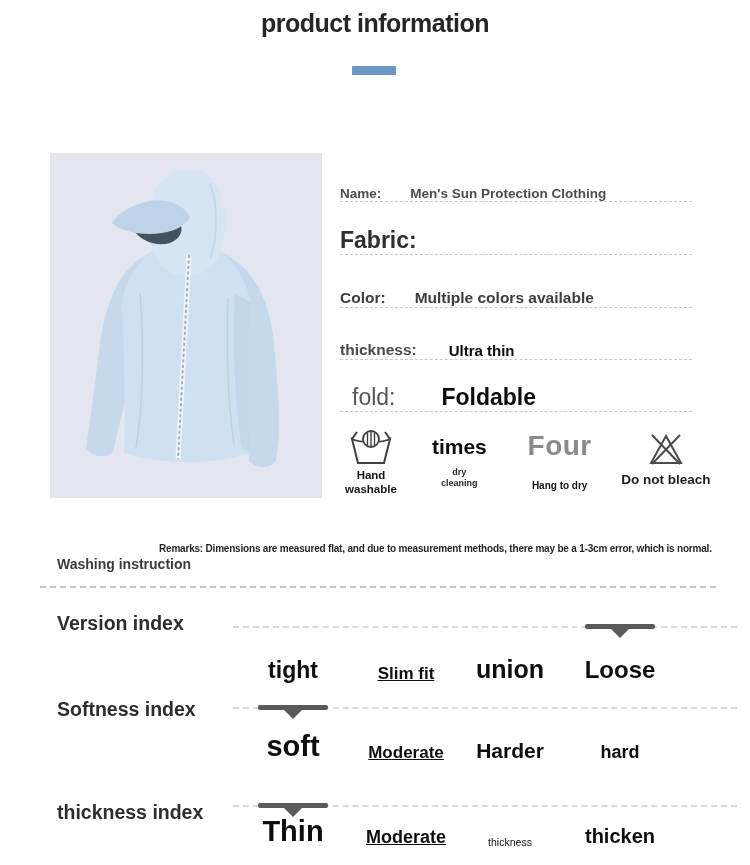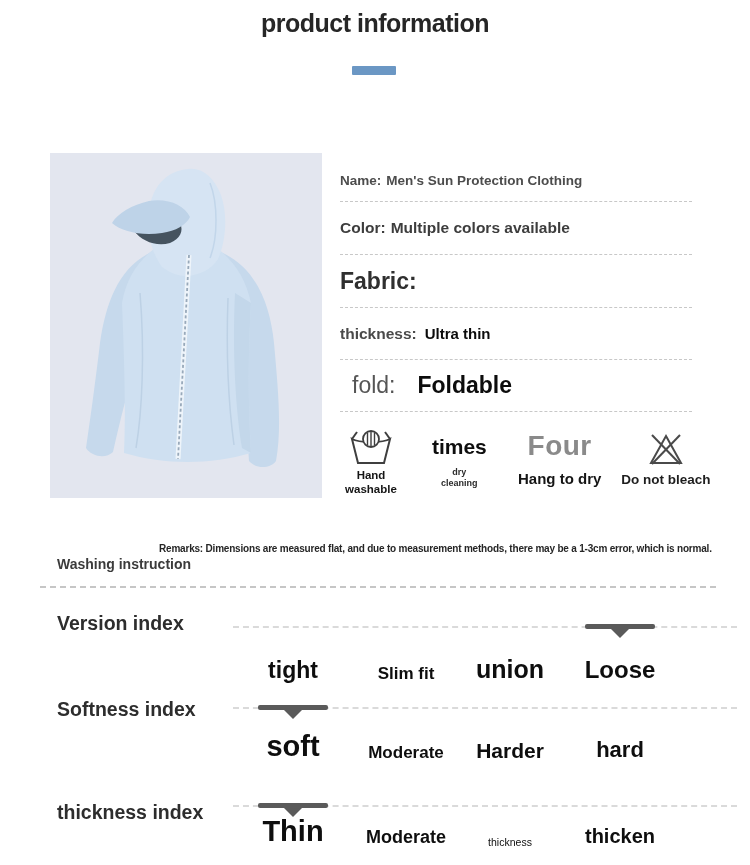--- a/index.html
+++ b/index.html
@@ -11,21 +11,21 @@
   .title { position:absolute; top:9px; left:0; width:750px; text-align:center;
            font-size:25px; font-weight:700; letter-spacing:-0.5px; color:#262626; }
   .accent-bar { position:absolute; left:352px; top:66px; width:44px; height:9px;
                 background:#6b97c4; border-radius:1px; }
 
   
   .product-image { position:absolute; left:50px; top:153px; width:272px; height:345px; }
 
   
   .info-col { position:absolute; left:340px; top:160px; width:352px; }
-  .spec-row { display:flex; align-items:center; border-bottom:1.5px dashed #c8c8c8; }
+  .spec-row { display:flex; align-items:flex-end; border-bottom:1.5px dashed #c8c8c8;gap:24px; }
   .spec-row.r1 { height:42px; font-size:13.5px; font-weight:600; color:#4c4c4c; }
   .spec-row.r2 { height:53px; font-size:15.5px; font-weight:600; color:#3d3d3d; }
   .spec-row.r3 { height:53px; font-size:23px;  font-weight:600; color:#2f2f2f; }
   .spec-row.r4 { height:52px; font-size:23px; }
   .spec-row.r4 .lbl { color:#555; font-weight:500; padding-left:12px; }
   .spec-row.r4 .val { color:#0c0c0c; font-weight:700; margin-left:22px; }
   .spec-row.r5 { height:52px; font-size:15.5px; }
   .spec-row.r5 .lbl { color:#4a4a4a; font-weight:600; }
   .spec-row.r5 .val { color:#0b0b0b; font-weight:700; margin-left:8px; font-size:15px; }
   .spec-row .lbl { white-space:pre; }
@@ -36,21 +36,21 @@
               justify-content:space-between; }
   .care-item { display:flex; flex-direction:column; align-items:center; text-align:center; }
   .care-item svg { display:block; }
   .care-label { font-weight:700; color:#151515; line-height:1.25; }
   .ci1 { width:62px; }  .ci1 .care-label { font-size:11.5px; margin-top:3px; width:56px; }
   .ci2 { width:56px; padding-top:7px; }
   .ci2 .big { font-size:21px; font-weight:700; color:#0e0e0e; }
   .ci2 .care-label { font-size:9px; margin-top:8px; width:42px; color:#2b2b2b; }
   .ci3 { width:86px; padding-top:2px; }
   .ci3 .big { font-size:28px; font-weight:600; color:#8a8a8a; letter-spacing:0.5px; }
-  .ci3 .care-label { font-size:15px; margin-top:8px; white-space:nowrap;text-align:right; }
+  .ci3 .care-label { font-size:10px; margin-top:18px; white-space:nowrap;text-align:right; }
   .ci4 { width:68px; padding-top:2px; }
   .ci4 .care-label { font-size:13.5px; font-weight:700; margin-top:4px; white-space:nowrap; color:#1e1e1e; }
   .ci5 { width:76px; padding-top:4px; }
   .ci5 .care-label { font-size:11.5px; margin-top:3px; width:78px; }
 
   
   .washing-label { position:absolute; left:57px; top:556px; font-size:14px; font-weight:700; color:#3b3b3b; }
   .remarks { position:absolute; left:159px; top:543px; font-size:10px; font-weight:600;
              letter-spacing:-0.2px; color:#262626; white-space:nowrap; }
   .full-divider { position:absolute; left:40px; top:586px; width:676px; border-top:2px dashed #c6c6c6; }
@@ -58,21 +58,21 @@
   
   .idx-row { position:absolute; left:40px; width:710px; }
   .idx-label { position:absolute; left:17px; font-size:19.5px; font-weight:600; color:#2d2d2d; }
   .idx-track { position:absolute; left:193px; width:504px; border-top:2px dashed #dadada; }
   .idx-marker { position:absolute; width:70px; height:4.5px; background:#5a5a5a; border-radius:2px; }
   .idx-pointer { position:absolute; width:0; height:0;
                  border-left:9px solid transparent; border-right:9px solid transparent;
                  border-top:9px solid #5a5a5a; }
   .idx-opts { position:absolute; left:193px; width:504px; }
   .idx-opts .opt { position:absolute; bottom:0; transform:translateX(-50%); white-space:nowrap; color:#0e0e0e; }
-  .opt.c1 { left:60px; } .opt.c2 { left:173px; } .opt.c3 { left:277px; } .opt.c4 { left:387px; }
+  .opt.c1 { left:60px; } .opt.c2 { left:173px;text-decoration:underline; } .opt.c3 { left:277px; } .opt.c4 { left:387px; }
 
   .row-version { top:600px; height:92px; }
   .row-version .idx-label { top:5px;margin-top:7px; }
   .row-version .idx-track { top:26px; }
   .row-version .idx-marker { top:24px; left:545px; }
   .row-version .idx-pointer { top:29px; left:571px; }
   .row-version .idx-opts { top:30px; height:54px; }
   .row-version .opt.c1 { font-size:23px; font-weight:700; }
   .row-version .opt.c2 { font-size:17px; font-weight:600; }
   .row-version .opt.c3 { font-size:25px; font-weight:700; }
@@ -80,21 +80,21 @@
 
   .row-softness { top:684px; height:92px; }
   .row-softness .idx-label { top:14px; }
   .row-softness .idx-track { top:23px; }
   .row-softness .idx-marker { top:21px; left:218px; }
   .row-softness .idx-pointer { top:26px; left:244px; }
   .row-softness .idx-opts { top:27px; height:52px; }
   .row-softness .opt.c1 { font-size:29px; font-weight:700; }
   .row-softness .opt.c2 { font-size:17px; font-weight:700; }
   .row-softness .opt.c3 { font-size:21px; font-weight:700; }
-  .row-softness .opt.c4 { font-size:22px; font-weight:600; }
+  .row-softness .opt.c4 { font-size:18px; font-weight:600; }
 
   .row-thickness { top:785px; height:80px; }
   .row-thickness .idx-label { top:16px; }
   .row-thickness .idx-track { top:20px; }
   .row-thickness .idx-marker { top:18px; left:218px; }
   .row-thickness .idx-pointer { top:23px; left:244px; }
   .row-thickness .idx-opts { top:12px; height:51px; }
   .row-thickness .opt.c1 { font-size:29px; font-weight:700; }
   .row-thickness .opt.c2 { font-size:18px; font-weight:700; }
   .row-thickness .opt.c3 { font-size:10.5px; font-weight:400; }
@@ -132,27 +132,27 @@
       <line x1="139" y1="102" x2="128" y2="306" stroke="#eef4fa" stroke-width="5"></line>
       <line x1="139" y1="102" x2="128" y2="306" stroke="#98a9ba" stroke-width="1.8" stroke-dasharray="3,2.5"></line>
     </svg>
   </div>
 
   <div class="info-col">
     <div class="spec-row r1">
       <span class="lbl">Name:</span>
       <span class="val">Men's Sun Protection Clothing</span>
     </div>
+    <div class="spec-row r3">
+      <span class="lbl">Fabric:</span>
+      <span class="val"></span>
+    </div>
     <div class="spec-row r2">
       <span class="lbl">Color:</span>
       <span class="val">Multiple colors available</span>
-    </div>
-    <div class="spec-row r3">
-      <span class="lbl">Fabric:</span>
-      <span class="val"></span>
     </div>
     <div class="spec-row r5">
       <span class="lbl">thickness:</span>
       <span class="val">Ultra thin</span>
     </div>
     <div class="spec-row r4">
       <span class="lbl">fold:</span>
       <span class="val">Foldable</span>
     </div>
   </div>

